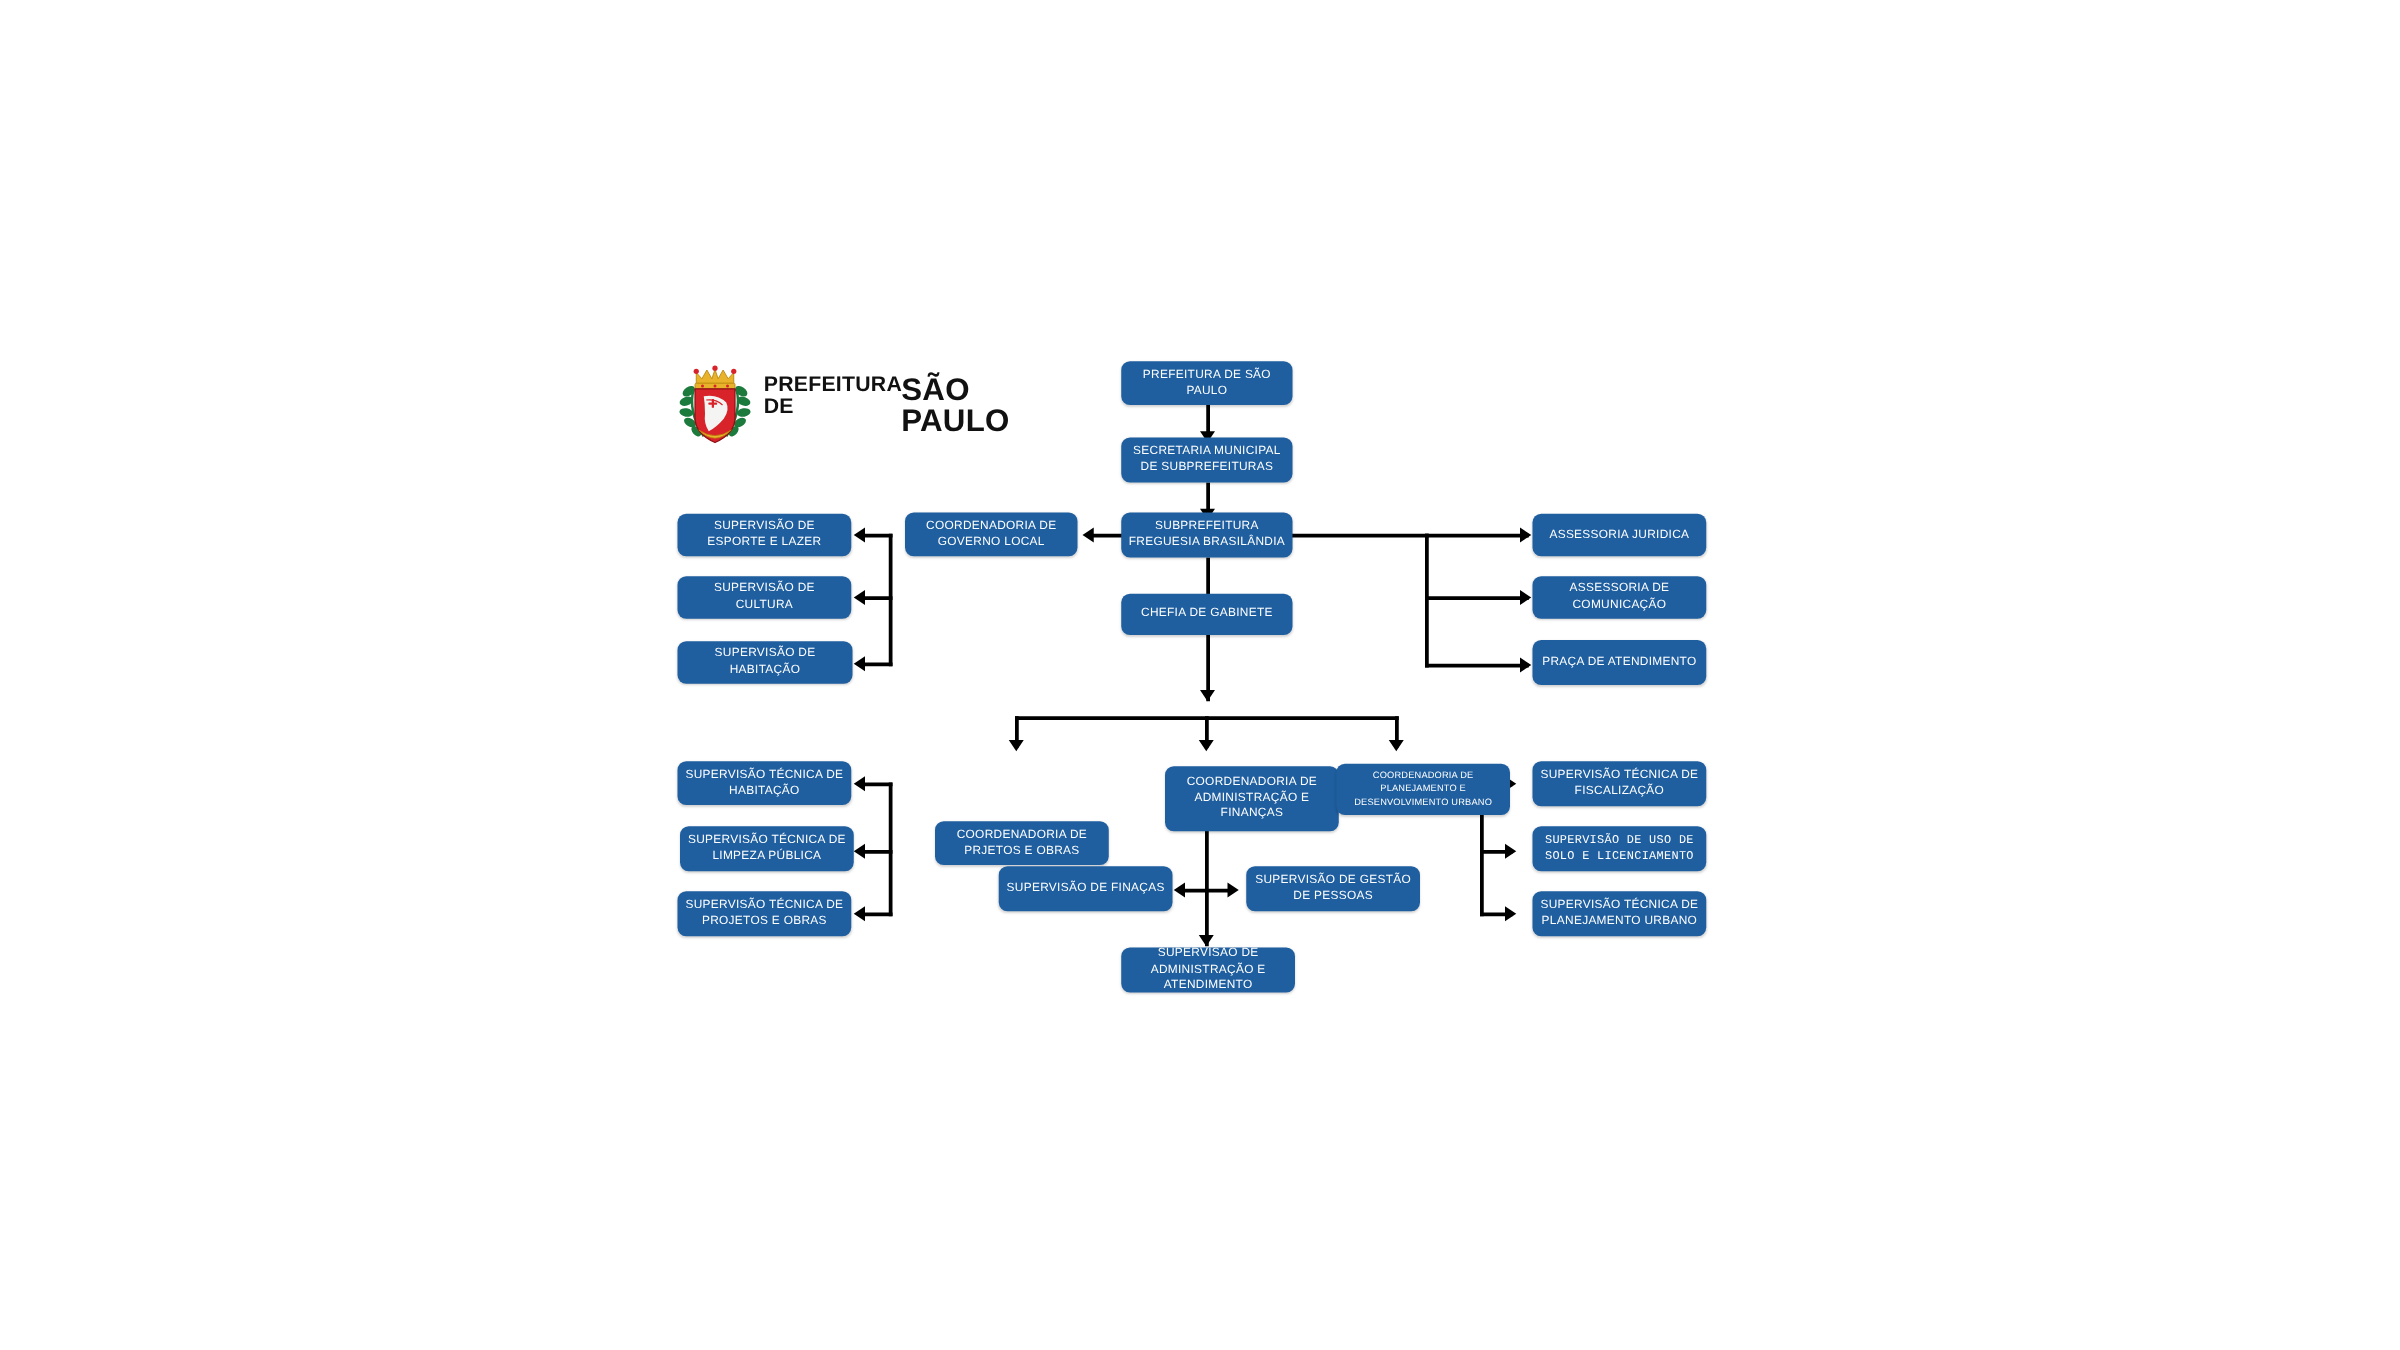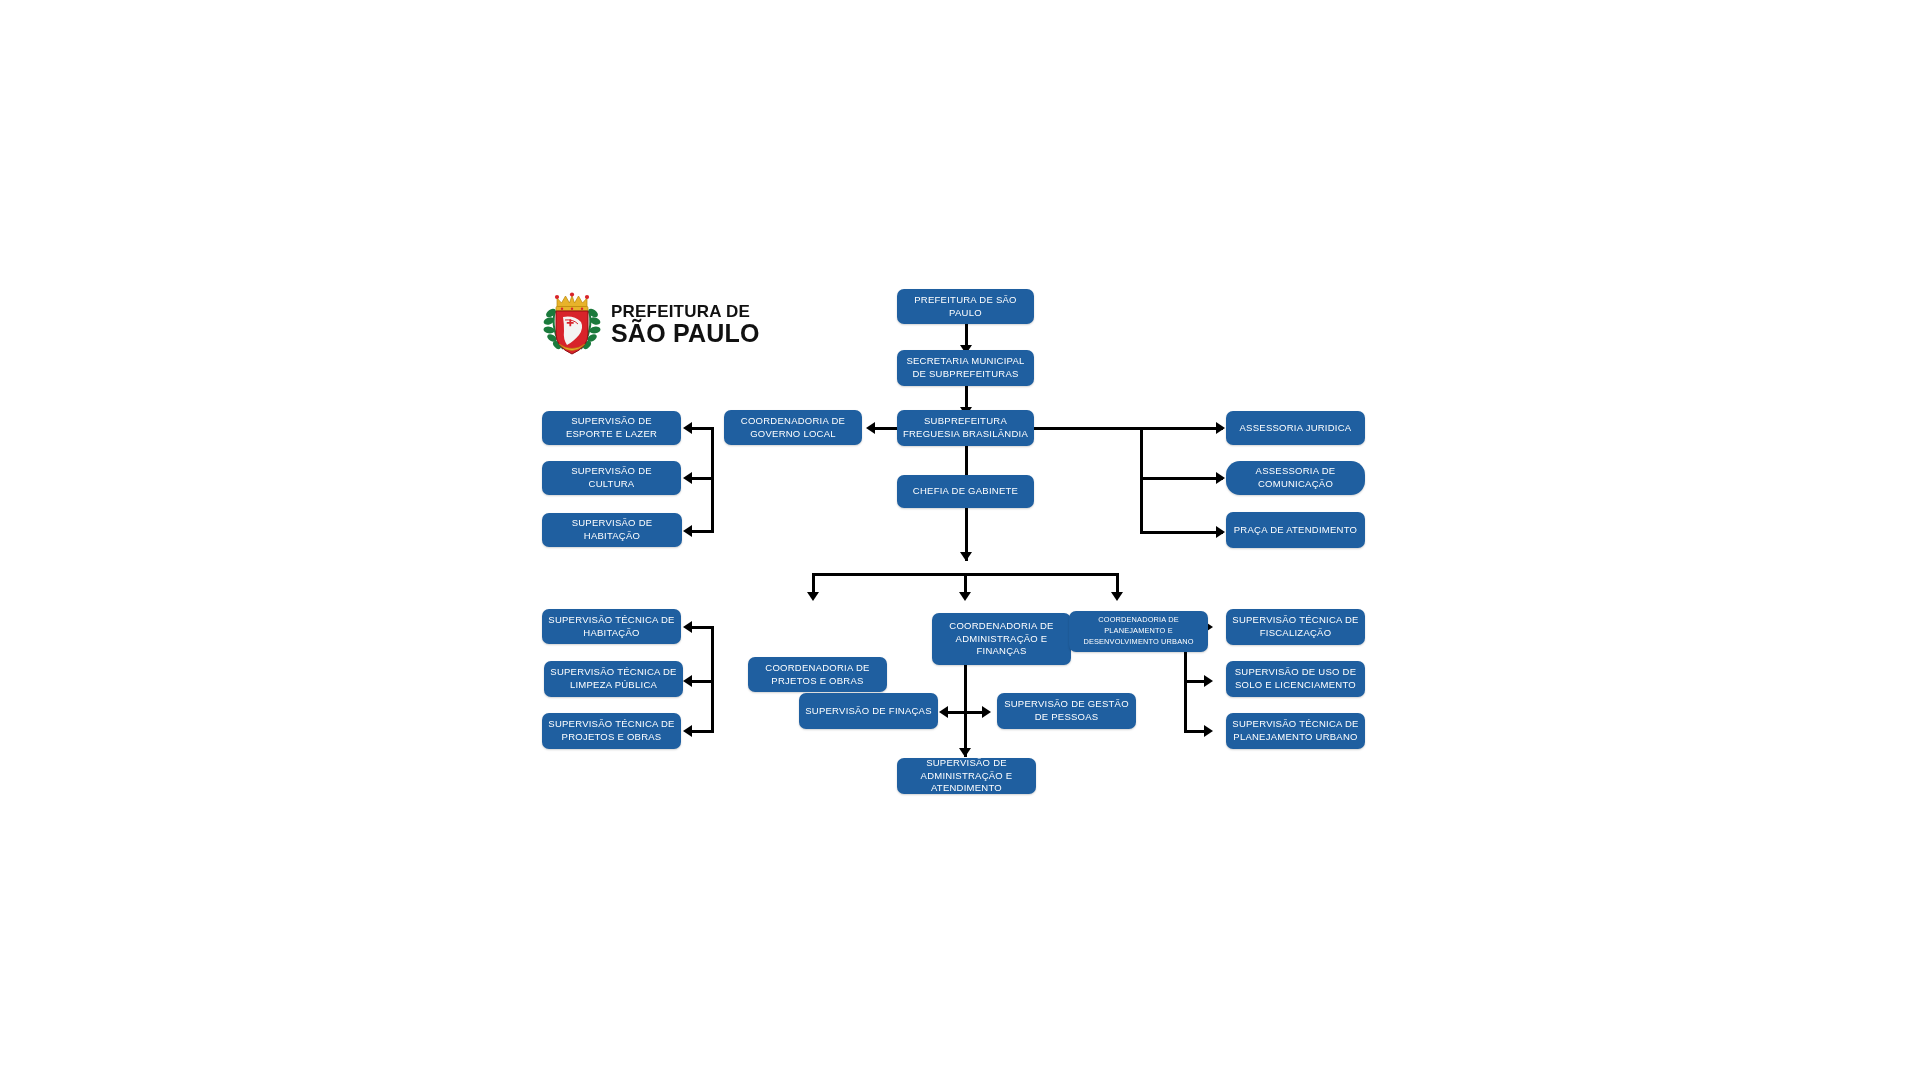--- a/index.html
+++ b/index.html
@@ -8,21 +8,21 @@
     width:1920px;height:1080px;
     font-family:"Liberation Sans","DejaVu Sans",sans-serif;
     overflow:hidden;position:relative;
   }
   #canvas{position:absolute;left:0;top:0;width:1920px;height:1080px;}
 
   
   .logo-wrap{position:absolute;left:543px;top:286px;width:220px;height:76px;
              display:flex;align-items:center;gap:10px;}
   .crest{width:58px;height:74px;position:relative;flex:0 0 58px;}
-  .logo-text{display:flex;flex-direction:column;justify-content:center;line-height:1.0;}
+  .logo-text{display:flex;justify-content:center;line-height:1.0;}
   .logo-l1{font-size:17px;font-weight:bold;letter-spacing:.2px;color:#111;}
   .logo-l2{font-size:25px;font-weight:bold;letter-spacing:.2px;color:#111;margin-top:1px;}
 
   
   .node{
     position:absolute;
     background:#1F5FA0;
     color:#ffffff;
     border-radius:7px;
     display:flex;align-items:center;justify-content:center;
@@ -171,39 +171,39 @@
   <div class="node" style="left:724px;top:410px;width:138px;height:35px;">COORDENADORIA DE GOVERNO LOCAL</div>
 
   <div class="node" style="left:542px;top:411px;width:139px;height:34px;">SUPERVISÃO DE ESPORTE E LAZER</div>
 
   <div class="node" style="left:542px;top:461px;width:139px;height:34px;">SUPERVISÃO DE CULTURA</div>
 
   <div class="node" style="left:542px;top:513px;width:140px;height:34px;">SUPERVISÃO DE HABITAÇÃO</div>
 
   <div class="node" style="left:1226px;top:411px;width:139px;height:34px;">ASSESSORIA JURIDICA</div>
 
-  <div class="node" style="left:1226px;top:461px;width:139px;height:34px;border-radius:14px;">ASSESSORIA DE COMUNICAÇÃO</div>
+  <div class="node" style="left:1226px;top:461px;width:139px;height:34px;">ASSESSORIA DE COMUNICAÇÃO</div>
 
   <div class="node" style="left:1226px;top:512px;width:139px;height:36px;">PRAÇA DE ATENDIMENTO</div>
 
   <div class="node" style="left:748px;top:613px;width:139px;height:35px;margin-top:44px;">COORDENADORIA DE PRJETOS E OBRAS</div>
 
   <div class="node" style="left:932px;top:613px;width:139px;height:52px;">COORDENADORIA DE ADMINISTRAÇÃO E FINANÇAS</div>
 
   <div class="node small" style="left:1069px;top:611px;width:139px;height:41px;">COORDENADORIA DE PLANEJAMENTO E DESENVOLVIMENTO URBANO</div>
 
   <div class="node" style="left:542px;top:609px;width:139px;height:35px;">SUPERVISÃO TÉCNICA DE HABITAÇÃO</div>
 
   <div class="node" style="left:544px;top:661px;width:139px;height:36px;">SUPERVISÃO TÉCNICA DE LIMPEZA PÚBLICA</div>
 
   <div class="node" style="left:542px;top:713px;width:139px;height:36px;">SUPERVISÃO TÉCNICA DE PROJETOS E OBRAS</div>
 
   <div class="node" style="left:1226px;top:609px;width:139px;height:36px;">SUPERVISÃO TÉCNICA DE FISCALIZAÇÃO</div>
 
-  <div class="node" style="left:1226px;top:661px;width:139px;height:36px;">SUPERVISÃO DE USO DE SOLO E LICENCIAMENTO</div>
+  <div class="node" style="left:1226px;top:661px;width:139px;height:36px;font-family:Liberation Mono, monospace;">SUPERVISÃO DE USO DE SOLO E LICENCIAMENTO</div>
 
   <div class="node" style="left:1226px;top:713px;width:139px;height:36px;">SUPERVISÃO TÉCNICA DE PLANEJAMENTO URBANO</div>
 
   <div class="node" style="left:799px;top:693px;width:139px;height:36px;">SUPERVISÃO DE FINAÇAS</div>
 
   <div class="node" style="left:997px;top:693px;width:139px;height:36px;">SUPERVISÃO DE GESTÃO DE PESSOAS</div>
 
   <div class="node" style="left:897px;top:758px;width:139px;height:36px;">SUPERVISÃO DE ADMINISTRAÇÃO E ATENDIMENTO</div>
 
 </div>

